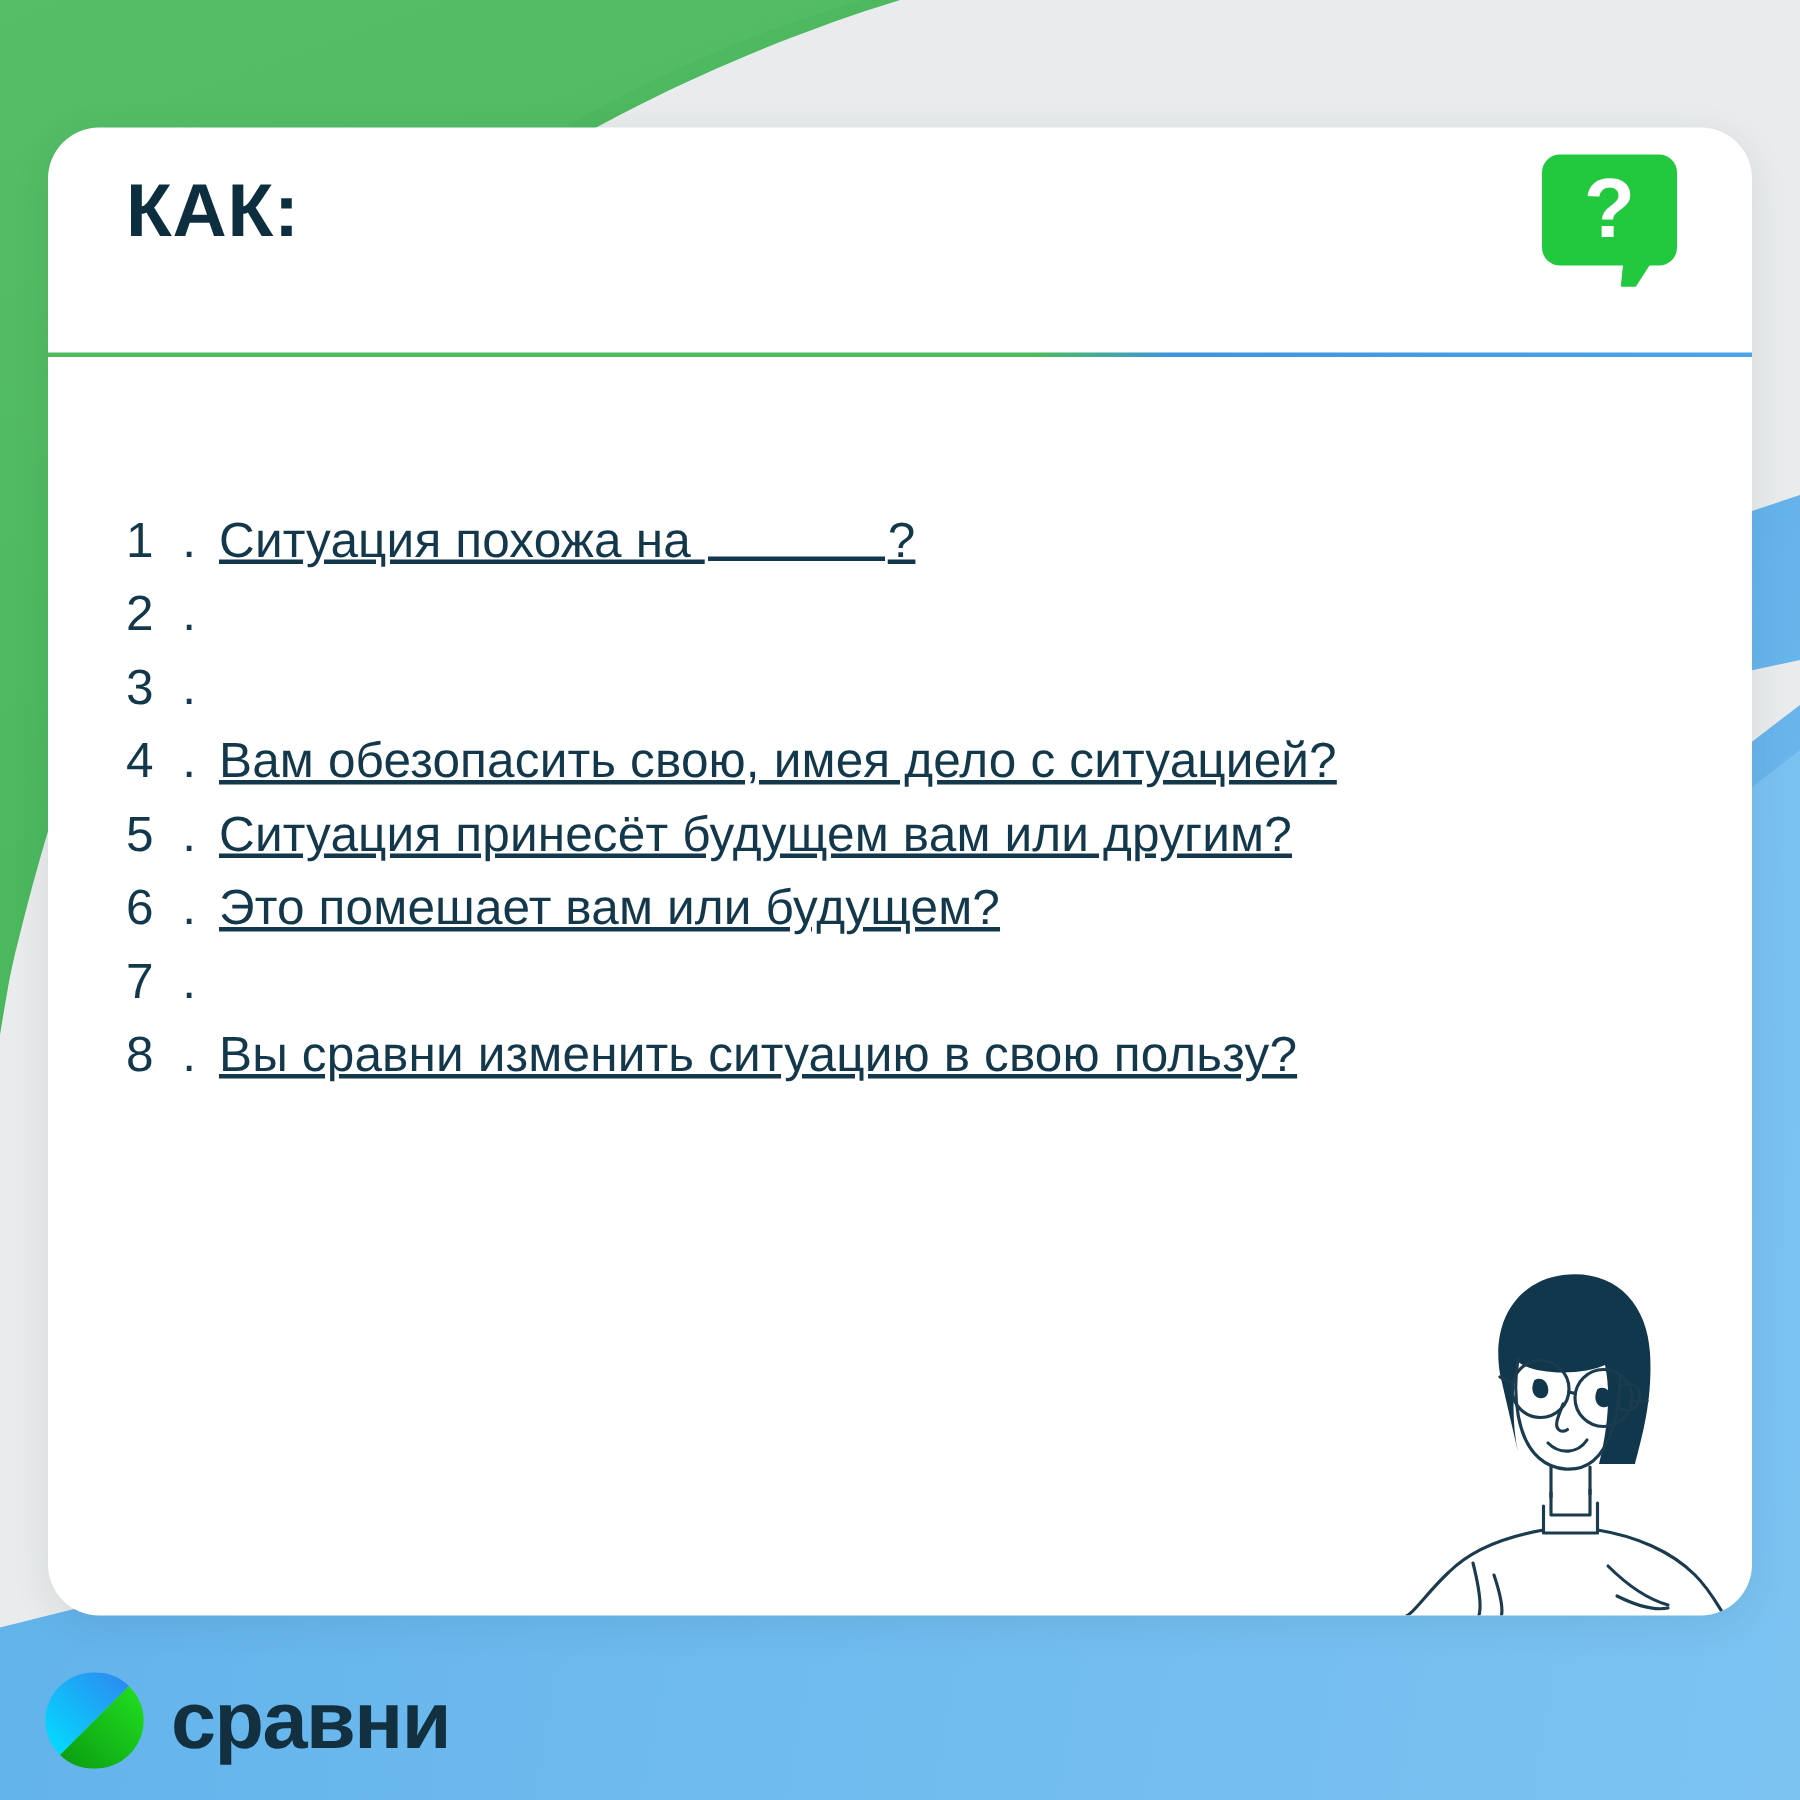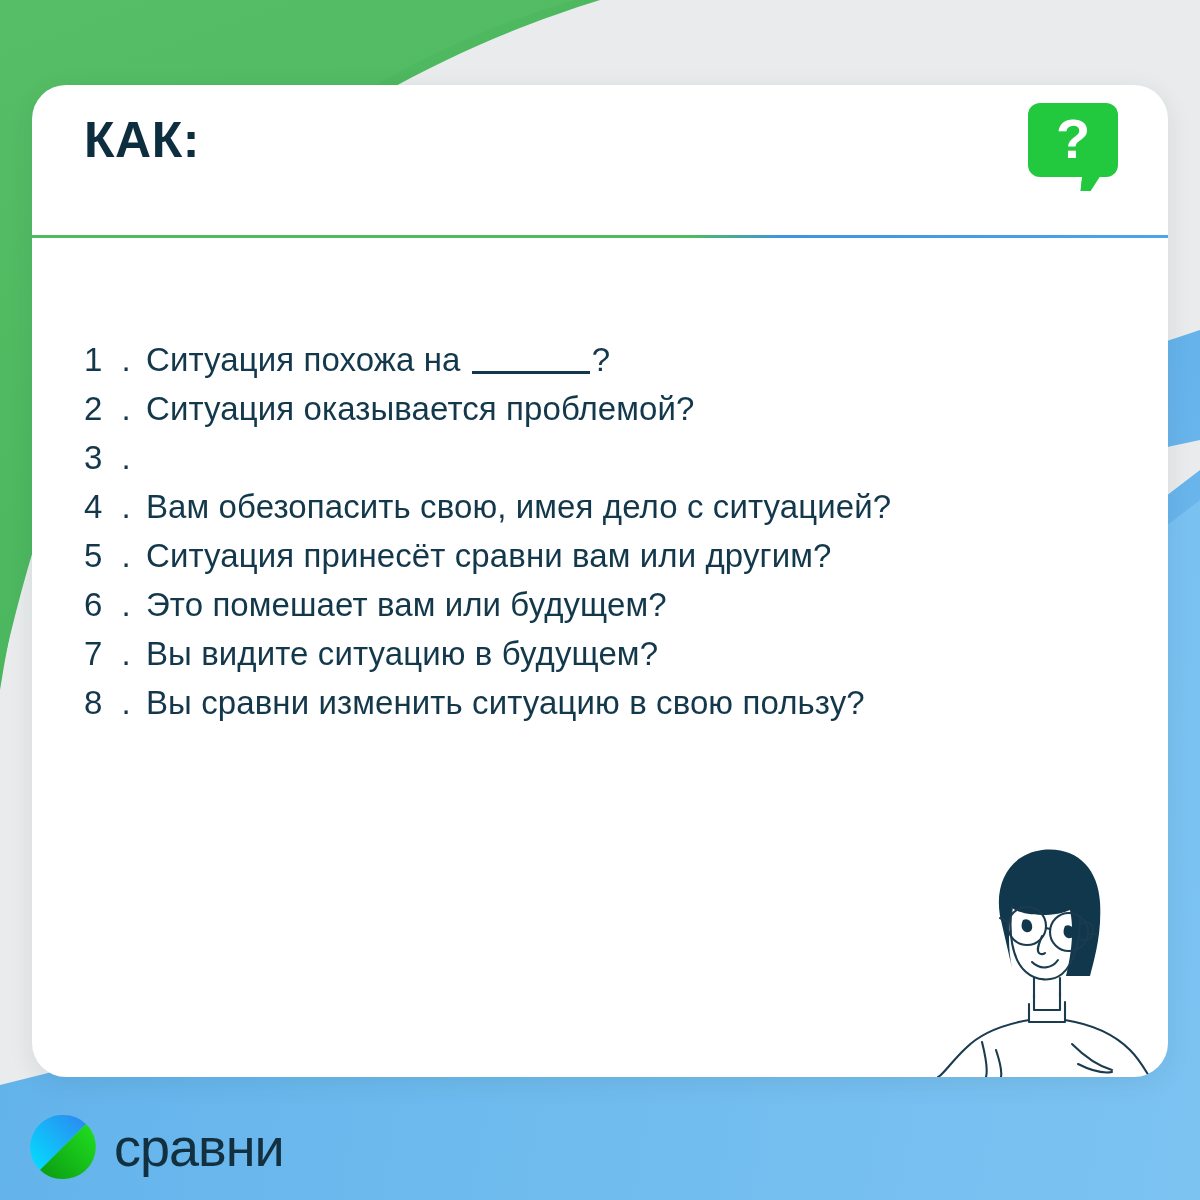--- a/index.html
+++ b/index.html
@@ -89,37 +89,37 @@
   .list li{
     display:flex;align-items:baseline;
     font-size:33px;color:#13384b;line-height:49px;
     letter-spacing:.1px;
   }
   .list li .num{
     width:62px;flex:none;
     font-size:33px;color:#13384b;
     letter-spacing:5px;
   }
-  .list li .txt{white-space:pre;}
+  .list li .txt{white-space:pre;text-decoration:underline;}
   .blank{
     display:inline-block;border-bottom:3px solid #13384b;
     width:118px;height:25px;vertical-align:-3px;margin:0 2px;
   }
 
   
   .illo{position:absolute;right:0px;bottom:0px;width:260px;height:245px;}
 
   
   .footer{
     position:absolute;left:30px;bottom:20px;
     display:flex;align-items:center;gap:18px;
   }
   .logo-mark{width:66px;height:66px;flex:none;}
   .logo-word{
-    font-size:54px;font-weight:normal;color:#12303f;
+    font-size:54px;font-weight:bold;color:#12303f;
     letter-spacing:-1px;line-height:1;
   }
 </style>
 </head>
 <body>
 
 <div class="stage">
 
   <div class="bg-base"></div>
   <div class="bg-blue-right"></div>
@@ -142,40 +142,38 @@
 
     <div class="divider"></div>
 
     <ul class="list">
       <li>
         <span class="num">1 .</span>
         <span class="txt"><span>Ситуация похожа на </span><span class="blank"></span><span>?</span></span>
       </li>
       <li>
         <span class="num">2 .</span>
-        <span class="txt">Ситуация оказывается проблемой?</span>
       </li>
       <li>
         <span class="num">3 .</span>
       </li>
       <li>
         <span class="num">4 .</span>
         <span class="txt">Вам обезопасить свою, имея дело с ситуацией?</span>
       </li>
       <li>
         <span class="num">5 .</span>
-        <span class="txt">Ситуация принесёт сравни вам или другим?</span>
+        <span class="txt">Ситуация принесёт будущем вам или другим?</span>
       </li>
       <li>
         <span class="num">6 .</span>
         <span class="txt">Это помешает вам или будущем?</span>
       </li>
       <li>
         <span class="num">7 .</span>
-        <span class="txt">Вы видите ситуацию в будущем?</span>
       </li>
       <li>
         <span class="num">8 .</span>
         <span class="txt">Вы сравни изменить ситуацию в свою пользу?</span>
       </li>
     </ul>
 
     <svg class="illo" viewBox="0 0 260 245">
       <g fill="none" stroke="#1b3b4f" stroke-width="2.1" stroke-linecap="round" stroke-linejoin="round">
 

